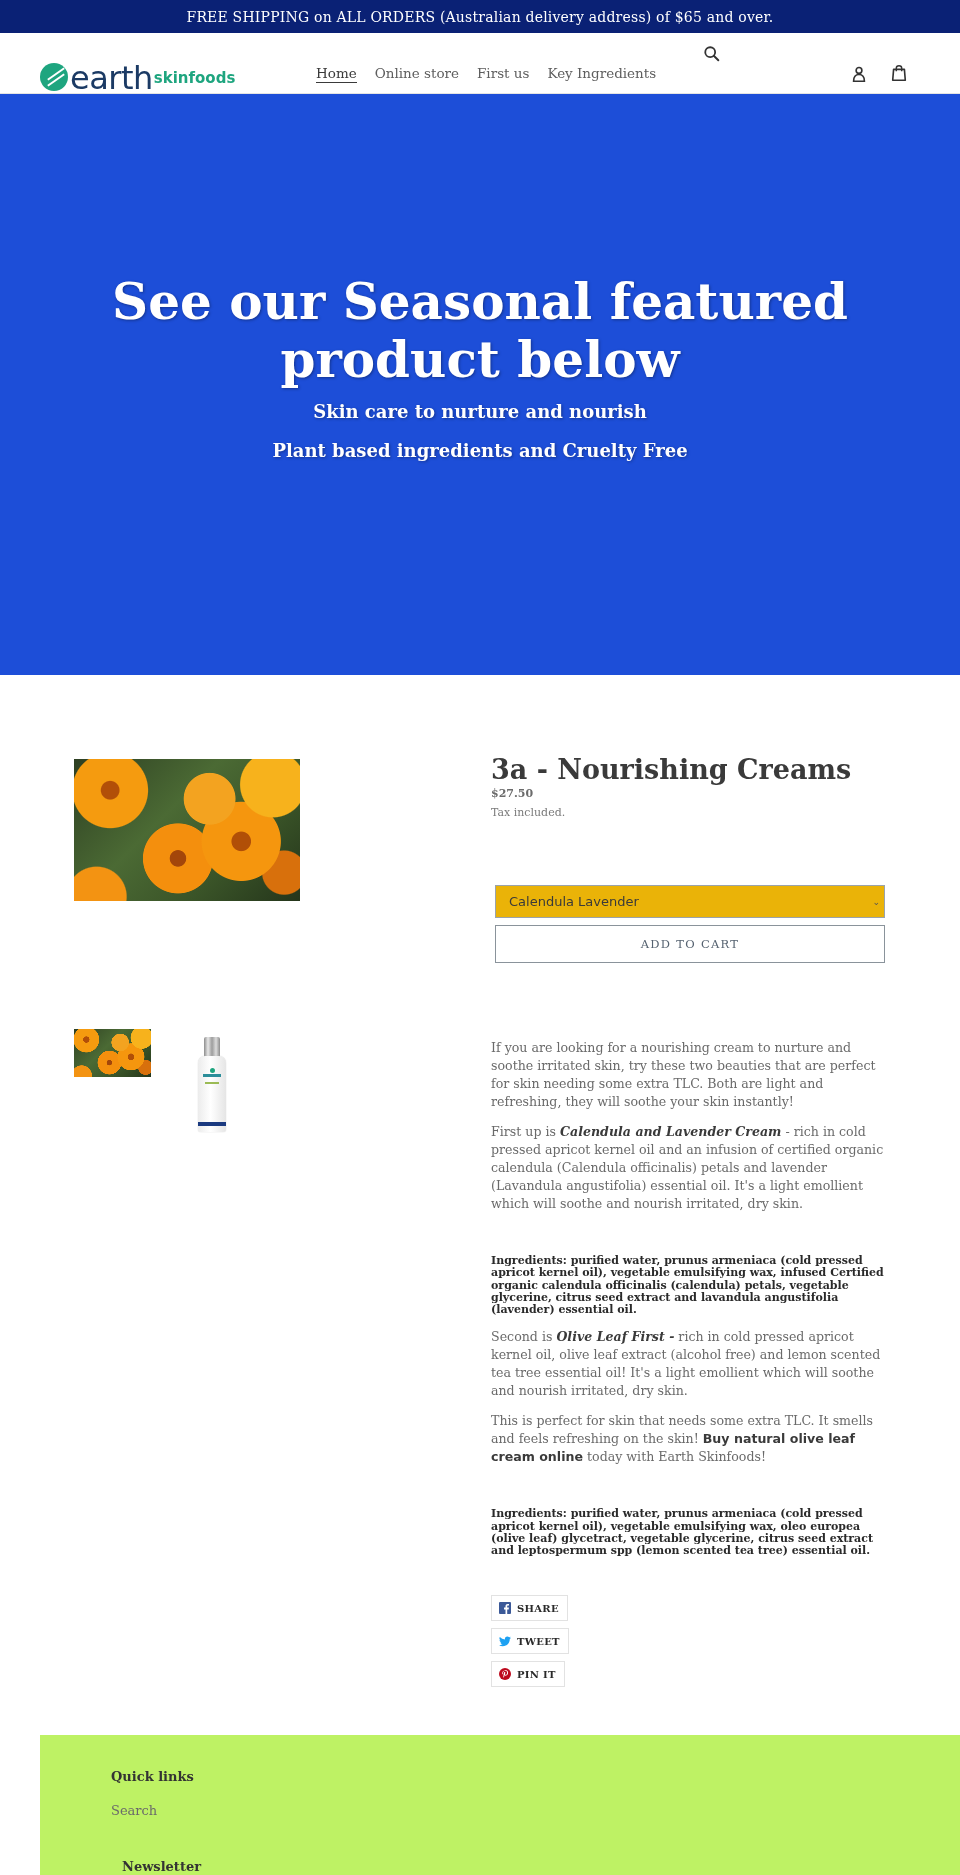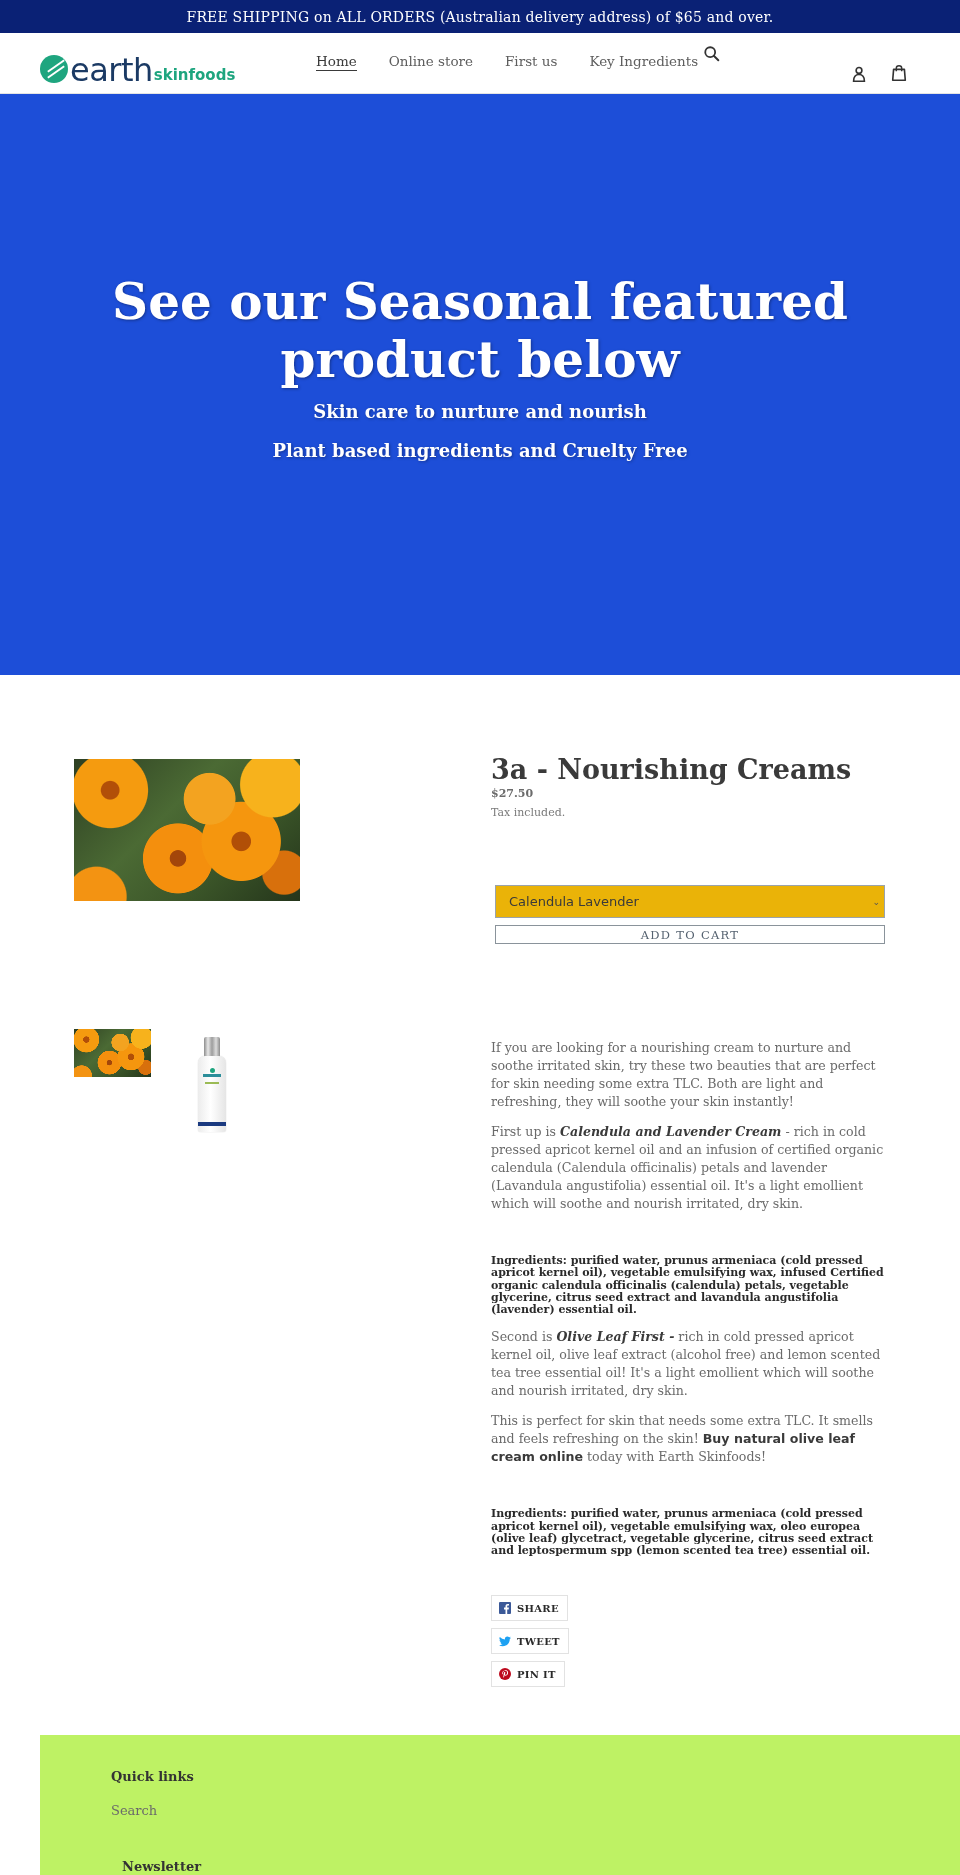--- a/index.html
+++ b/index.html
@@ -11,31 +11,31 @@
       height: 33px; background: #0a2175; color: #ffffff;
       display: flex; align-items: center; justify-content: center;
       font-family: "DejaVu Serif", serif; font-size: 14px; letter-spacing: 0.2px;
     }
 
     
     .header {
       position: relative; height: 61px; background: #ffffff;
       border-bottom: 1px solid #e4e4e4;
     }
-    .logo { position: absolute; left: 40px; top: 22px; display: flex; align-items: flex-end; }
+    .logo { position: absolute; left: 40px; top: 30px; display: flex; align-items: center; }
     .logo-mark { width: 28px; height: 28px; border-radius: 50%; background: #1ea57f; position: relative; overflow: hidden; margin-right: 2px; margin-bottom: 2px; }
     .logo-mark::before, .logo-mark::after {
       content: ""; position: absolute; left: 6px; width: 20px; height: 2px; background: #fff; transform: rotate(-35deg);
     }
     .logo-mark::before { top: 10px; }
     .logo-mark::after { top: 16px; }
     .logo-earth { font-family: "DejaVu Sans", sans-serif; font-size: 32px; color: #1b3a64; line-height: 30px; letter-spacing: -0.5px; }
     .logo-skin { font-family: "DejaVu Sans", sans-serif; font-size: 15px; color: #1ea57f; line-height: 20px; font-weight: bold; margin-left: 1px; }
 
-    .nav { position: absolute; left: 316px; top: 20px; display: flex; gap: 32px; }
+    .nav { position: absolute; left: 316px; top: 32px; display: flex; gap: 18px; }
     .nav a { font-family: "DejaVu Serif", serif; font-size: 13.5px; color: #5e5e5e; text-decoration: none; }
     .nav a.active { color: #3a3a3a; border-bottom: 1px solid #3a3a3a; padding-bottom: 1px; }
 
     .hdr-icon { position: absolute; width: 22px; height: 22px; display: flex; align-items: center; justify-content: center; }
     .hdr-icon svg { width: 18px; height: 18px; }
     .search-icon { left: 701px; top: 10px; }
     .account-icon { left: 848px; top: 30px; }
     .cart-icon { left: 888px; top: 29px; }
 
     
@@ -81,21 +81,21 @@
     .p-price { font-family: "DejaVu Serif", serif; font-weight: bold; font-size: 11px; color: #6b6b6b; margin-top: 0; }
     .p-tax { font-family: "DejaVu Serif", serif; font-size: 11px; color: #7a7a7a; margin-top: 6px; }
 
     .variant {
       position: absolute; left: 4px; top: 132px; width: 390px; height: 33px;
       border: 1px solid #9aa3ab; background: #eab308; display: flex; align-items: center;
       padding-left: 13px; font-family: "DejaVu Sans", sans-serif; font-size: 13px; color: #3a3a3a;
     }
     .variant .chev { position: absolute; right: 4px; top: 11px; font-size: 9px; color: #555; }
     .add-cart {
-      position: absolute; left: 4px; top: 172px; width: 390px; height: 19px;
+      position: absolute; left: 4px; top: 172px; width: 390px; height: 38px;
       border: 1px solid #8a939b; background: #fff; display: flex; align-items: center; justify-content: center;
       font-family: "DejaVu Serif", serif; font-size: 11.5px; letter-spacing: 1.3px; color: #556270;
     }
 
     .desc { position: absolute; left: 491px; top: 364px; width: 400px; font-family: "DejaVu Serif", serif; font-size: 12.6px; line-height: 18px; color: #6a6a6a; }
     .desc p { margin-bottom: 12px; }
     .desc .em { font-weight: bold; font-style: italic; color: #3a3a3a; }
     .desc .strong { font-family: "DejaVu Sans", sans-serif; font-weight: bold; color: #3a3a3a; }
     .ingr { font-family: "DejaVu Serif", serif; font-weight: bold; font-size: 11px; line-height: 12.3px; color: #2a2a2a; }
 

